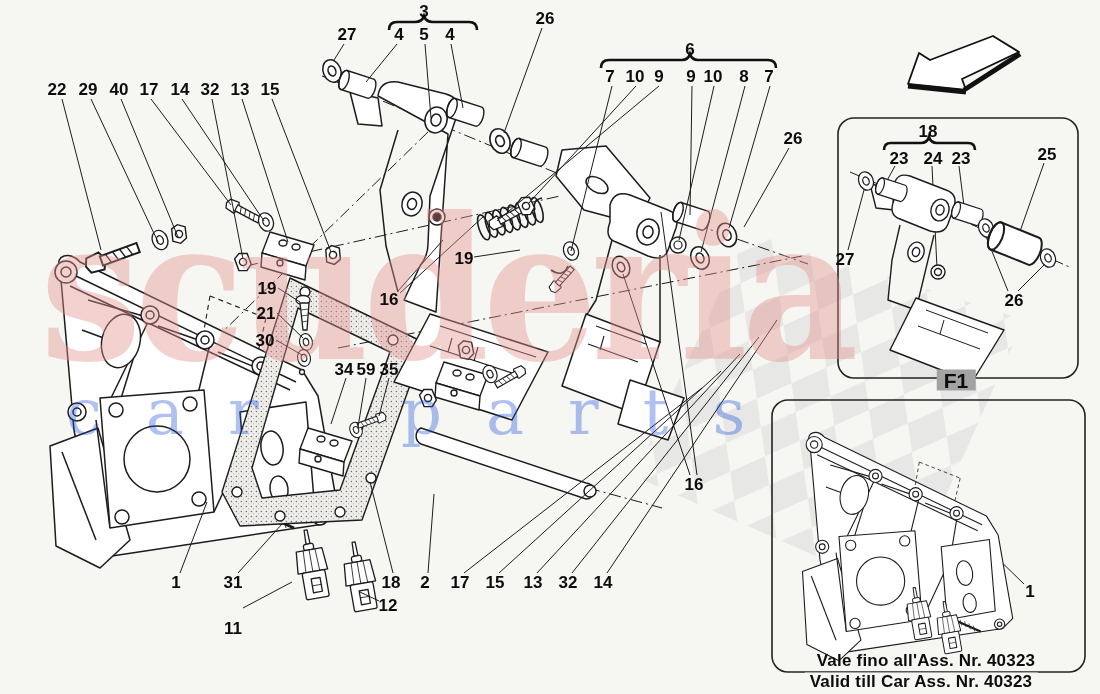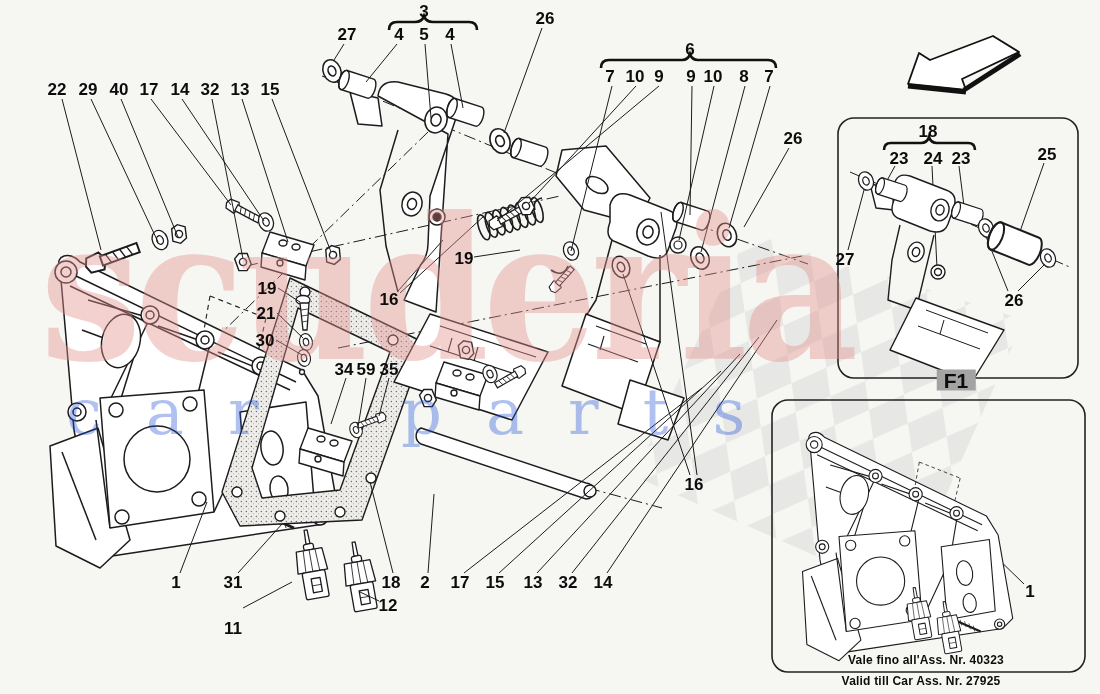--- a/index.html
+++ b/index.html
@@ -23,21 +23,21 @@
     font-size:64px;line-height:1;letter-spacing:44px;word-spacing:34px;
     color:#1d4ed8;opacity:.35;
     pointer-events:none;white-space:nowrap;
   }
   .co{
     position:absolute;transform:translate(-50%,-50%);
     font-weight:bold;font-size:17px;color:#0c0c0c;
     white-space:nowrap;line-height:1;
   }
   .co.f1tag{font-size:21px;background:#a3a3a3;padding:0 7px;}
-  .co.valid{font-size:12px;letter-spacing:.2px;}
+  .co.valid{font-size:17px;letter-spacing:.2px;}
   .co.valid.l2{background:#f6f7f3;padding:0 5px;}
 </style>
 </head>
 <body>
 
 <div class="stage">
 
 <svg width="1100" height="694" viewBox="0 0 1100 694">
   <defs>
     <pattern id="chk" width="76" height="56" patternUnits="userSpaceOnUse" patternTransform="rotate(-24) skewX(-16)">
@@ -431,15 +431,15 @@
 <div class="co" style="left:899px;top:158px">23</div>
 <div class="co" style="left:933px;top:158px">24</div>
 <div class="co" style="left:961px;top:158px">23</div>
 <div class="co" style="left:1047px;top:154px">25</div>
 <div class="co" style="left:845px;top:259px">27</div>
 <div class="co" style="left:1014px;top:300px">26</div>
 <div class="co f1tag" style="left:956px;top:380px">F1</div>
 
 <div class="co" style="left:1030px;top:591px">1</div>
 <div class="co valid" style="left:926px;top:660px">Vale fino all'Ass. Nr. 40323</div>
-<div class="co valid l2" style="left:921px;top:681px">Valid till Car Ass. Nr. 27925</div>
+<div class="co valid l2" style="left:921px;top:681px">Valid till Car Ass. Nr. 40323</div>
 
 </div>
 
 </body></html>

